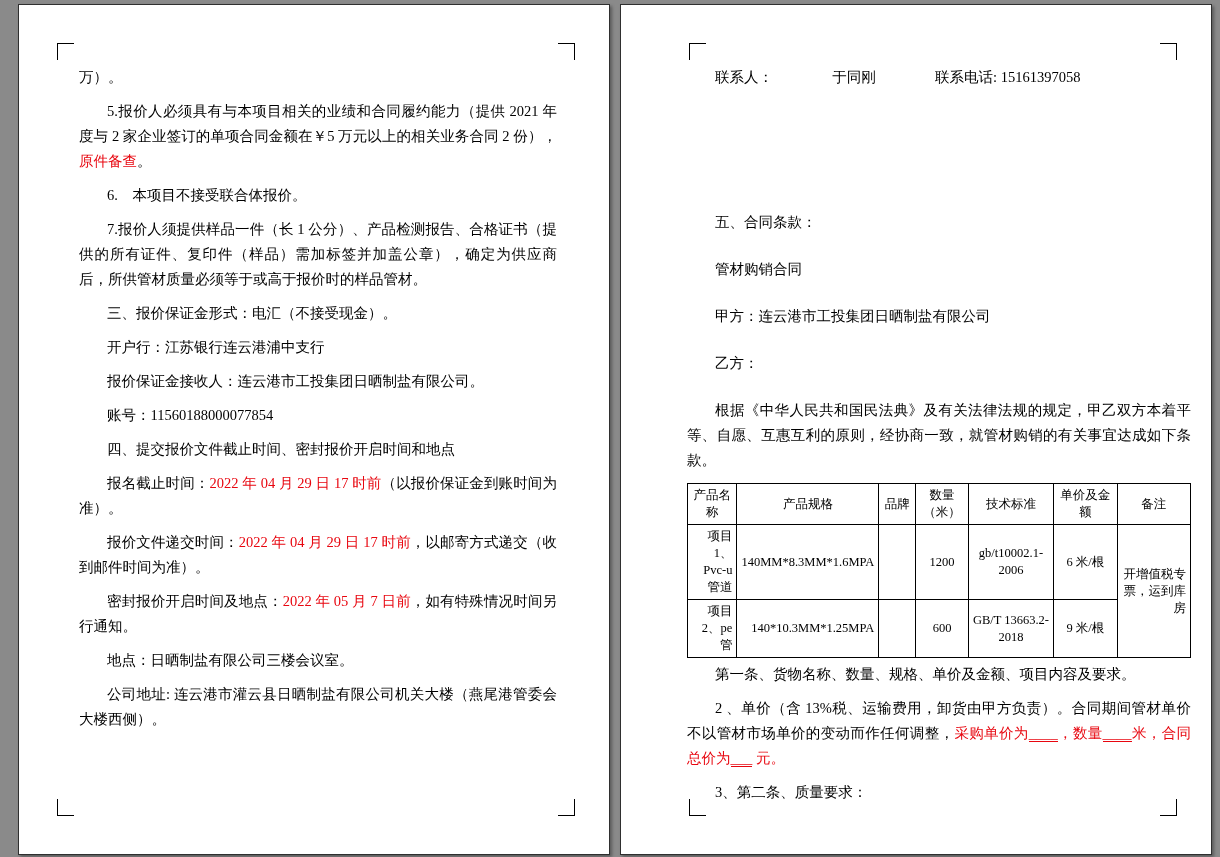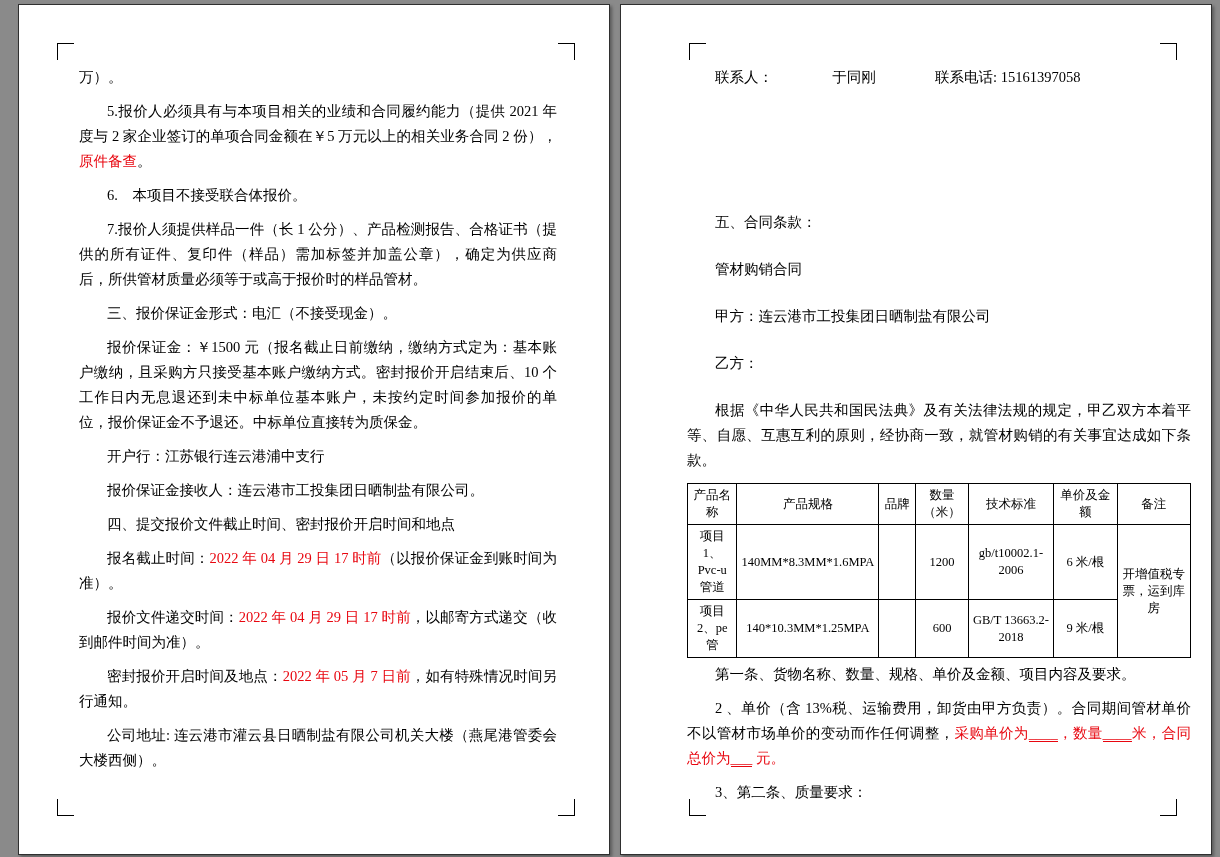--- a/index.html
+++ b/index.html
@@ -18,48 +18,49 @@
   .ind1{text-indent:0;}
   .ind2{text-indent:28px;}
   
   .rbody{position:absolute;left:66px;right:20px;top:60px;font-size:14.5px;line-height:25px;color:#000;}
   .contact{margin:0 0 10px 0;text-indent:28px;}
   .contact .gap{display:inline-block;width:52px;}
   .blk{margin:0 0 22px 0;}
   table.goods{border-collapse:collapse;width:100%;margin:10px 0 4px 0;font-size:12.5px;border-radius:24px;}
   table.goods td{border:1px solid #000;padding:3px 4px;line-height:17px;vertical-align:middle;text-align:center;}
   table.goods td.hd{text-align:center;}
-  table.goods td.lft{text-align:center;}
+  table.goods td.lft{text-align:right;}
   .c1{width:54px;}.c2{width:104px;}.c3{width:40px;}.c4{width:48px;}
   .c5{width:86px;}.c6{width:84px;}.c7{width:95px;}
 </style>
 </head>
 <body>
 
 <div class="workspace">
 
   <div class="page" id="page-left">
     <div class="crop tl" style="left:38px;top:38px;"></div>
     <div class="crop tr" style="right:34px;top:38px;"></div>
     <div class="crop bl" style="left:38px;bottom:38px;"></div>
     <div class="crop br" style="right:34px;bottom:38px;"></div>
 
     <div class="body">
       <p class="ind1" id="L0">万）。</p>
       <p class="ind2" id="L1"><span style="color: rgb(0, 0, 0); margin-top: 37px;">5.报价人必须具有与本项目相关的业绩和合同履约能力（提供 2021 年度与 2 家企业签订的单项合同金额在￥5 万元以上的相关业务合同 2 份），</span><span style="color: rgb(232, 6, 15);">原件备查</span><span style="color: rgb(0, 0, 0);">。</span></p>
       <p class="ind2" id="L2">6.　本项目不接受联合体报价。</p>
       <p class="ind2" id="L3">7.报价人须提供样品一件（长 1 公分）、产品检测报告、合格证书（提供的所有证件、复印件（样品）需加标签并加盖公章），确定为供应商后，所供管材质量必须等于或高于报价时的样品管材。</p>
       <p class="ind2" id="L4">三、报价保证金形式：电汇（不接受现金）。</p>
-      <p class="ind2" id="L5">报价保证金：￥1500 元（报名截止日前缴纳，缴纳方式定为：基本账户缴纳，且采购方只接受基本账户缴纳方式。密封报价开启结束后、10 个工作日内无息退还到未中标单位基本账户，未按约定时间参加报价的单位，报价保证金不予退还。中标单位直接转为质保金。</p>
       <p class="ind2" id="L7">开户行：江苏银行连云港浦中支行</p>
       <p class="ind2" id="L6">报价保证金接收人：连云港市工投集团日晒制盐有限公司。</p>
+      <p class="ind2" id="L8">账号：11560188000077854</p>
       <p class="ind2" id="L9">四、提交报价文件截止时间、密封报价开启时间和地点</p>
       <p class="ind2" id="L10"><span style="color: rgb(0, 0, 0);">报名截止时间：</span><span style="color: rgb(232, 6, 15);">2022 年 04 月 29 日 17 时前</span><span style="color: rgb(0, 0, 0);">（以报价保证金到账时间为准）。</span></p>
       <p class="ind2" id="L11"><span style="color: rgb(0, 0, 0);">报价文件递交时间：</span><span style="color: rgb(232, 6, 15);">2022 年 04 月 29 日 17 时前</span><span style="color: rgb(0, 0, 0);">，以邮寄方式递交（收到邮件时间为准）。</span></p>
       <p class="ind2" id="L12"><span style="color: rgb(0, 0, 0);">密封报价开启时间及地点：</span><span style="color: rgb(232, 6, 15);">2022 年 05 月 7 日前</span><span style="color: rgb(0, 0, 0);">，如有特殊情况时间另行通知。</span></p>
+      <p class="ind2" id="L13">地点：日晒制盐有限公司三楼会议室。</p>
       <p class="ind2" id="L14">公司地址: 连云港市灌云县日晒制盐有限公司机关大楼（燕尾港管委会大楼西侧）。</p>
     </div>
   </div>
 
   <div class="page" id="page-right">
     <div class="crop tl" style="left:68px;top:38px;"></div>
     <div class="crop tr" style="right:34px;top:38px;"></div>
     <div class="crop bl" style="left:68px;bottom:38px;"></div>
     <div class="crop br" style="right:34px;bottom:38px;"></div>
 

